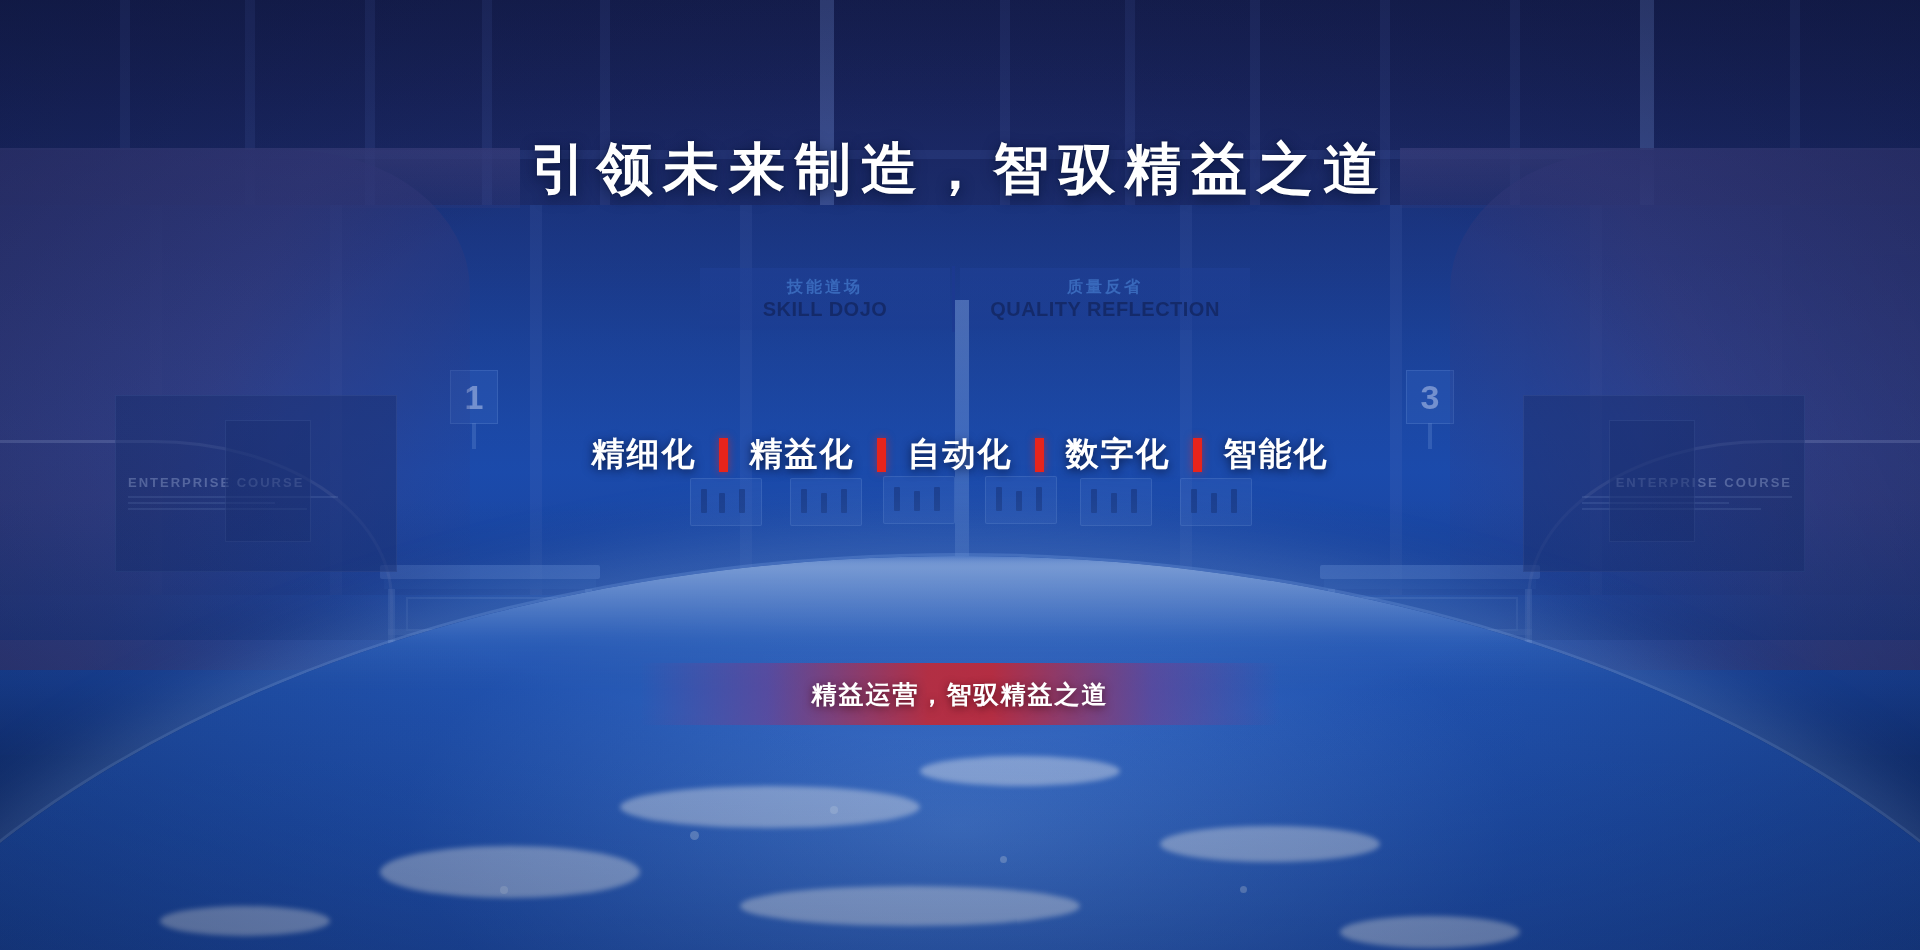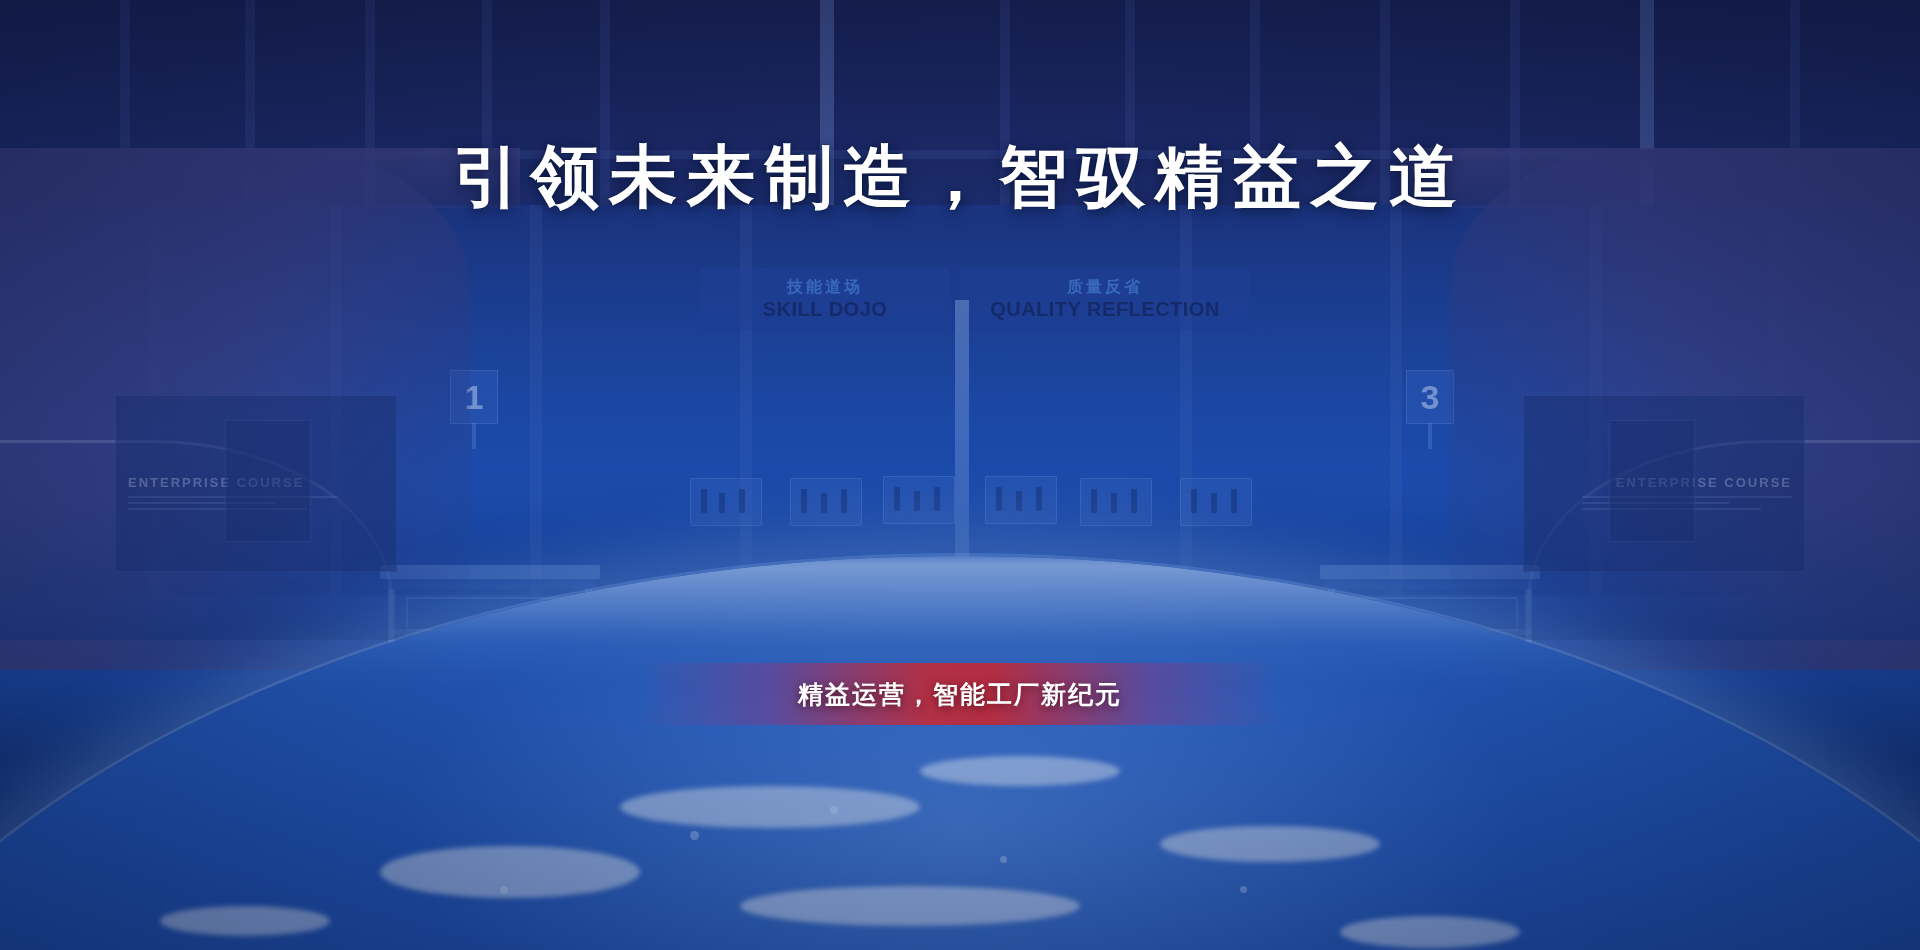--- a/index.html
+++ b/index.html
@@ -132,21 +132,21 @@
   .vignette{
     position:absolute;inset:0;pointer-events:none;
     background:radial-gradient(ellipse 78% 70% at 50% 46%, rgba(0,0,0,0) 45%, rgba(8,16,48,.42) 100%);
   }
 
   
   .content{position:absolute;inset:0;}
 
   .hero-title{
     position:absolute;left:0;right:0;top:132px;text-align:center;
-    font-size:68px;font-weight:800;color:#ffffff;letter-spacing:10px;
+    font-size:56px;font-weight:800;color:#ffffff;letter-spacing:10px;
     font-family:"DejaVu Sans","Liberation Sans",sans-serif;
     text-shadow:0 3px 14px rgba(6,16,50,.75), 0 0 2px rgba(8,20,60,.9);
     white-space:nowrap;
   }
 
   .hero-sub{
     position:absolute;left:0;right:0;top:360px;text-align:center;
     font-size:25px;font-weight:600;color:#ffffff;letter-spacing:1.5px;
     text-shadow:0 2px 10px rgba(6,16,50,.85);
     white-space:nowrap;
@@ -353,19 +353,30 @@
   </div>
 
   <div class="tint"></div>
   <div class="vignette"></div>
 
   <div class="content">
 
     <div class="hero-title">引领未来制造，智驭精益之道</div>
 
 
+    <div class="keywords">
+      <span class="kw">精细化</span>
+      <span class="kw-sep"></span>
+      <span class="kw">精益化</span>
+      <span class="kw-sep"></span>
+      <span class="kw">自动化</span>
+      <span class="kw-sep"></span>
+      <span class="kw">数字化</span>
+      <span class="kw-sep"></span>
+      <span class="kw">智能化</span>
+    </div>
 
     <div class="badge">
-      <span>精益运营，智能工厂新纪元</span>
+      <span>精益运营，智驭精益之道</span>
     </div>
 
   </div>
 </div>
 
 </body></html>

